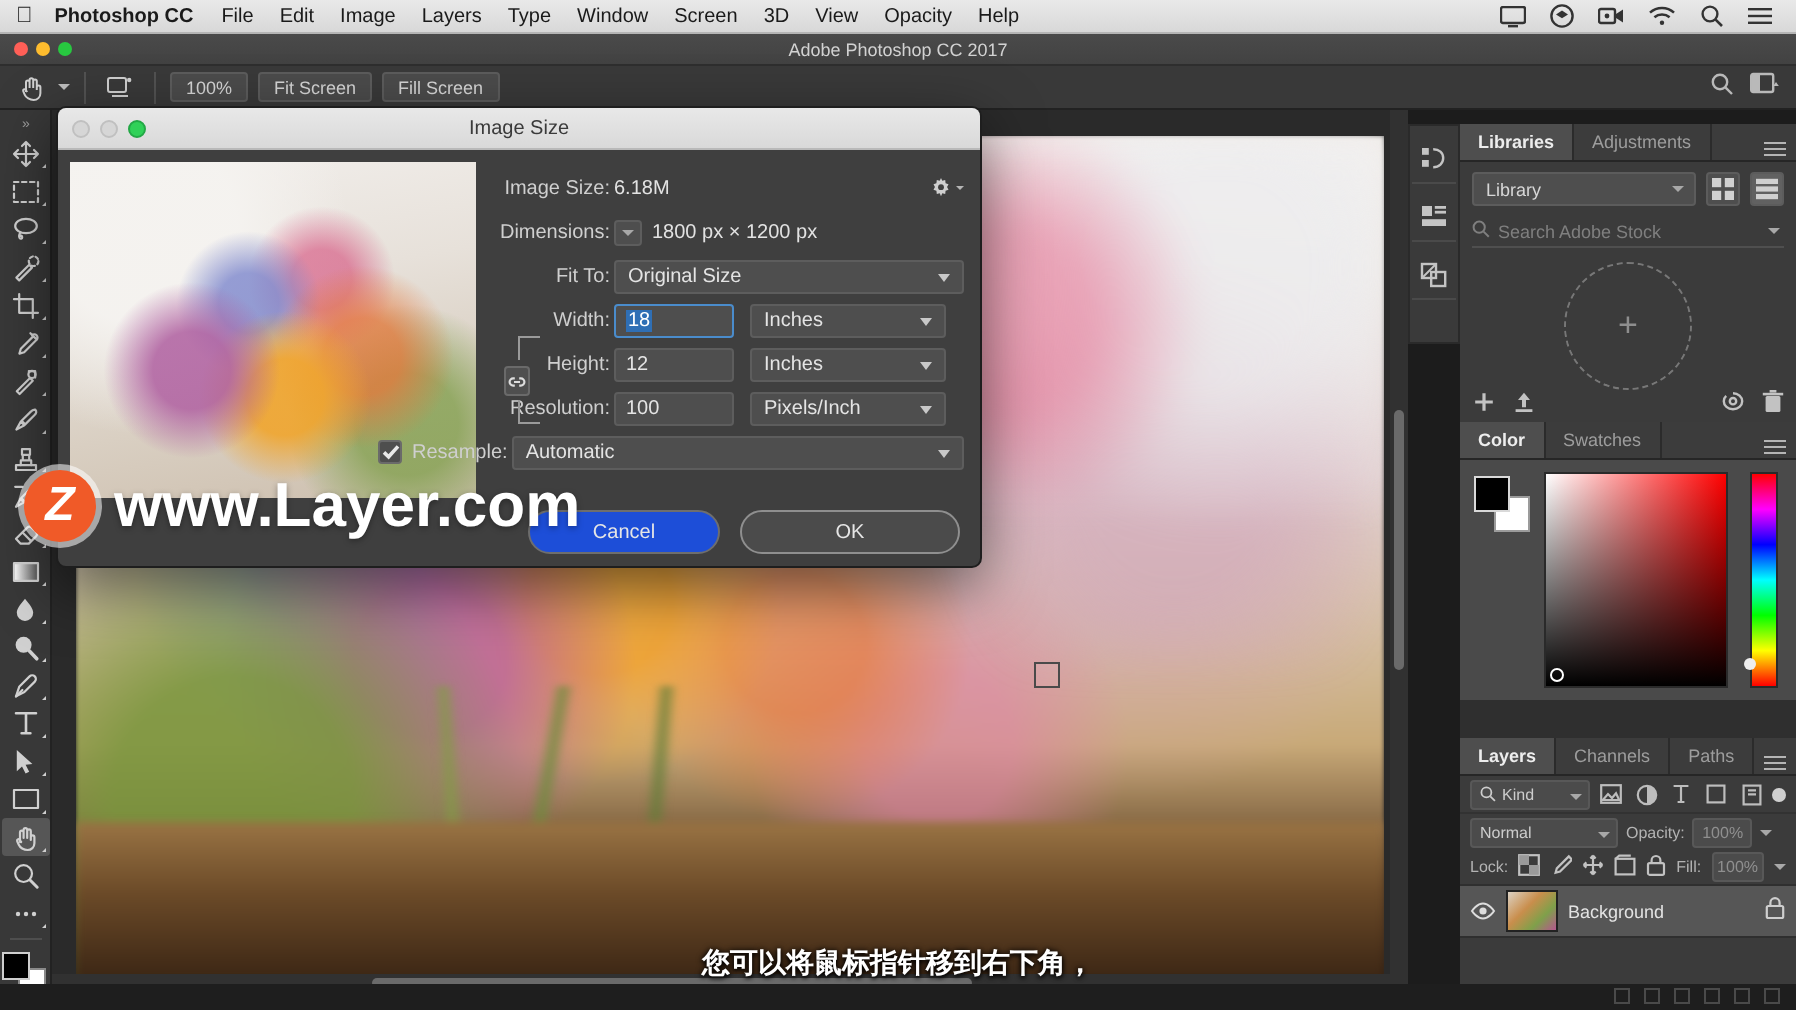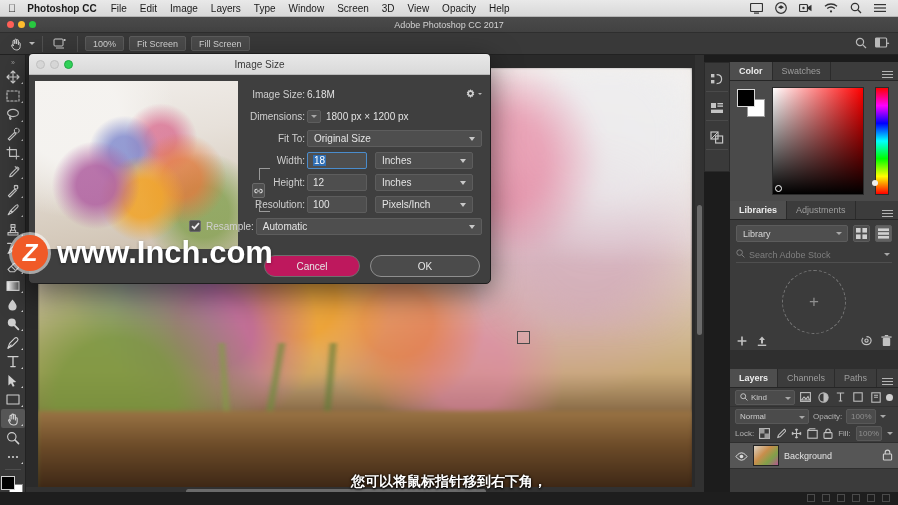--- a/index.html
+++ b/index.html
@@ -336,21 +336,21 @@
   }
   .chain .link svg { fill: none; stroke: #ddd; stroke-width: 1.1; }
   .check {
     width: 12px; height: 12px; background: #4e4e4e; border: 1px solid #6a6a6a; border-radius: 2px;
     display: flex; align-items: center; justify-content: center; margin-right: 5px;
   }
   .check svg { fill: none; stroke: #e8e8e8; stroke-width: 1.8; }
   .dlg-buttons { position: absolute; right: 10px; bottom: 8px; display: flex; gap: 10px; align-items: center; }
   .dbtn {
     height: 22px; min-width: 96px; padding: 0 14px; border-radius: 11px;
-    border: 1px solid #6e6e6e; background: #be185d; color: #e6e6e6; font-size: 10px;
+    border: 1px solid #6e6e6e; background: #1d4ed8; color: #e6e6e6; font-size: 10px;
     display: flex; align-items: center; justify-content: center;
   }
   .dbtn.primary { background: #4b4b4b; border-color: #8f8f8f; min-width: 110px; }
 
   
   .watermark {
     position: absolute; left: 12px; top: 235px; display: flex; align-items: center; gap: 9px;
     z-index: 50; pointer-events: none;
   }
   .wm-badge {
@@ -686,42 +686,20 @@
           <rect x="5.6" y="5" width="7" height="7" fill="none" stroke="#c4c4c4" stroke-width="1.2"></rect>
           <path d="M1 8 8 1" stroke="#c4c4c4" stroke-width="1"></path>
         </svg>
     </div>
   </div>
 
   <div class="panels">
 
     <div>
       <div class="panel-tabs">
-        <div class="panel-tab active">Color</div>
-        <div class="panel-tab">Swatches</div>
-        <div class="panel-menu">
-            <i></i>
-          </div>
-      </div>
-      <div class="color-body">
-        <div class="color-chips">
-          <span class="cbg"></span>
-          <span class="cfg"></span>
-        </div>
-        <div class="color-field">
-          <span class="picker"></span>
-        </div>
-        <div class="hue-strip">
-          <span class="marker"></span>
-        </div>
-      </div>
-    </div>
-
-    <div>
-      <div class="panel-tabs">
         <div class="panel-tab active">Libraries</div>
         <div class="panel-tab">Adjustments</div>
         <div class="panel-menu">
             <i></i>
           </div>
       </div>
       <div class="lib-body">
         <div class="lib-row">
           <div class="lib-select">
             <span>Library</span>
@@ -776,20 +754,42 @@
                 </svg>
             </span>
             <span>
               <svg width="11" height="12" viewBox="0 0 11 12">
                   <rect x="1.8" y="3" width="7.4" height="8" rx="0.8"></rect>
                   <rect x="0.4" y="1.4" width="10.2" height="1.3"></rect>
                   <rect x="3.8" y="0" width="3.4" height="1.3"></rect>
                 </svg>
             </span>
           </span>
+        </div>
+      </div>
+    </div>
+
+    <div>
+      <div class="panel-tabs">
+        <div class="panel-tab active">Color</div>
+        <div class="panel-tab">Swatches</div>
+        <div class="panel-menu">
+            <i></i>
+          </div>
+      </div>
+      <div class="color-body">
+        <div class="color-chips">
+          <span class="cbg"></span>
+          <span class="cfg"></span>
+        </div>
+        <div class="color-field">
+          <span class="picker"></span>
+        </div>
+        <div class="hue-strip">
+          <span class="marker"></span>
         </div>
       </div>
     </div>
 
     <div style="position:absolute;left:0;right:0;top:307px;bottom:0;">
       <div class="panel-tabs">
         <div class="panel-tab active">Layers</div>
         <div class="panel-tab">Channels</div>
         <div class="panel-tab">Paths</div>
         <div class="panel-menu">
@@ -993,21 +993,21 @@
 
       <div class="dlg-buttons">
         <button class="dbtn">Cancel</button>
         <button class="dbtn primary">OK</button>
       </div>
     </div>
   </div>
 
   <div class="watermark">
     <span class="wm-badge">Z</span>
-    <span class="wm-text">www.Inch.com</span>
+    <span class="wm-text">www.Layer.com</span>
   </div>
 
   <div class="bottomstrip">
     <span class="dots">
       <i></i>
       <i></i>
       <i></i>
       <i></i>
       <i></i>
       <i></i>

